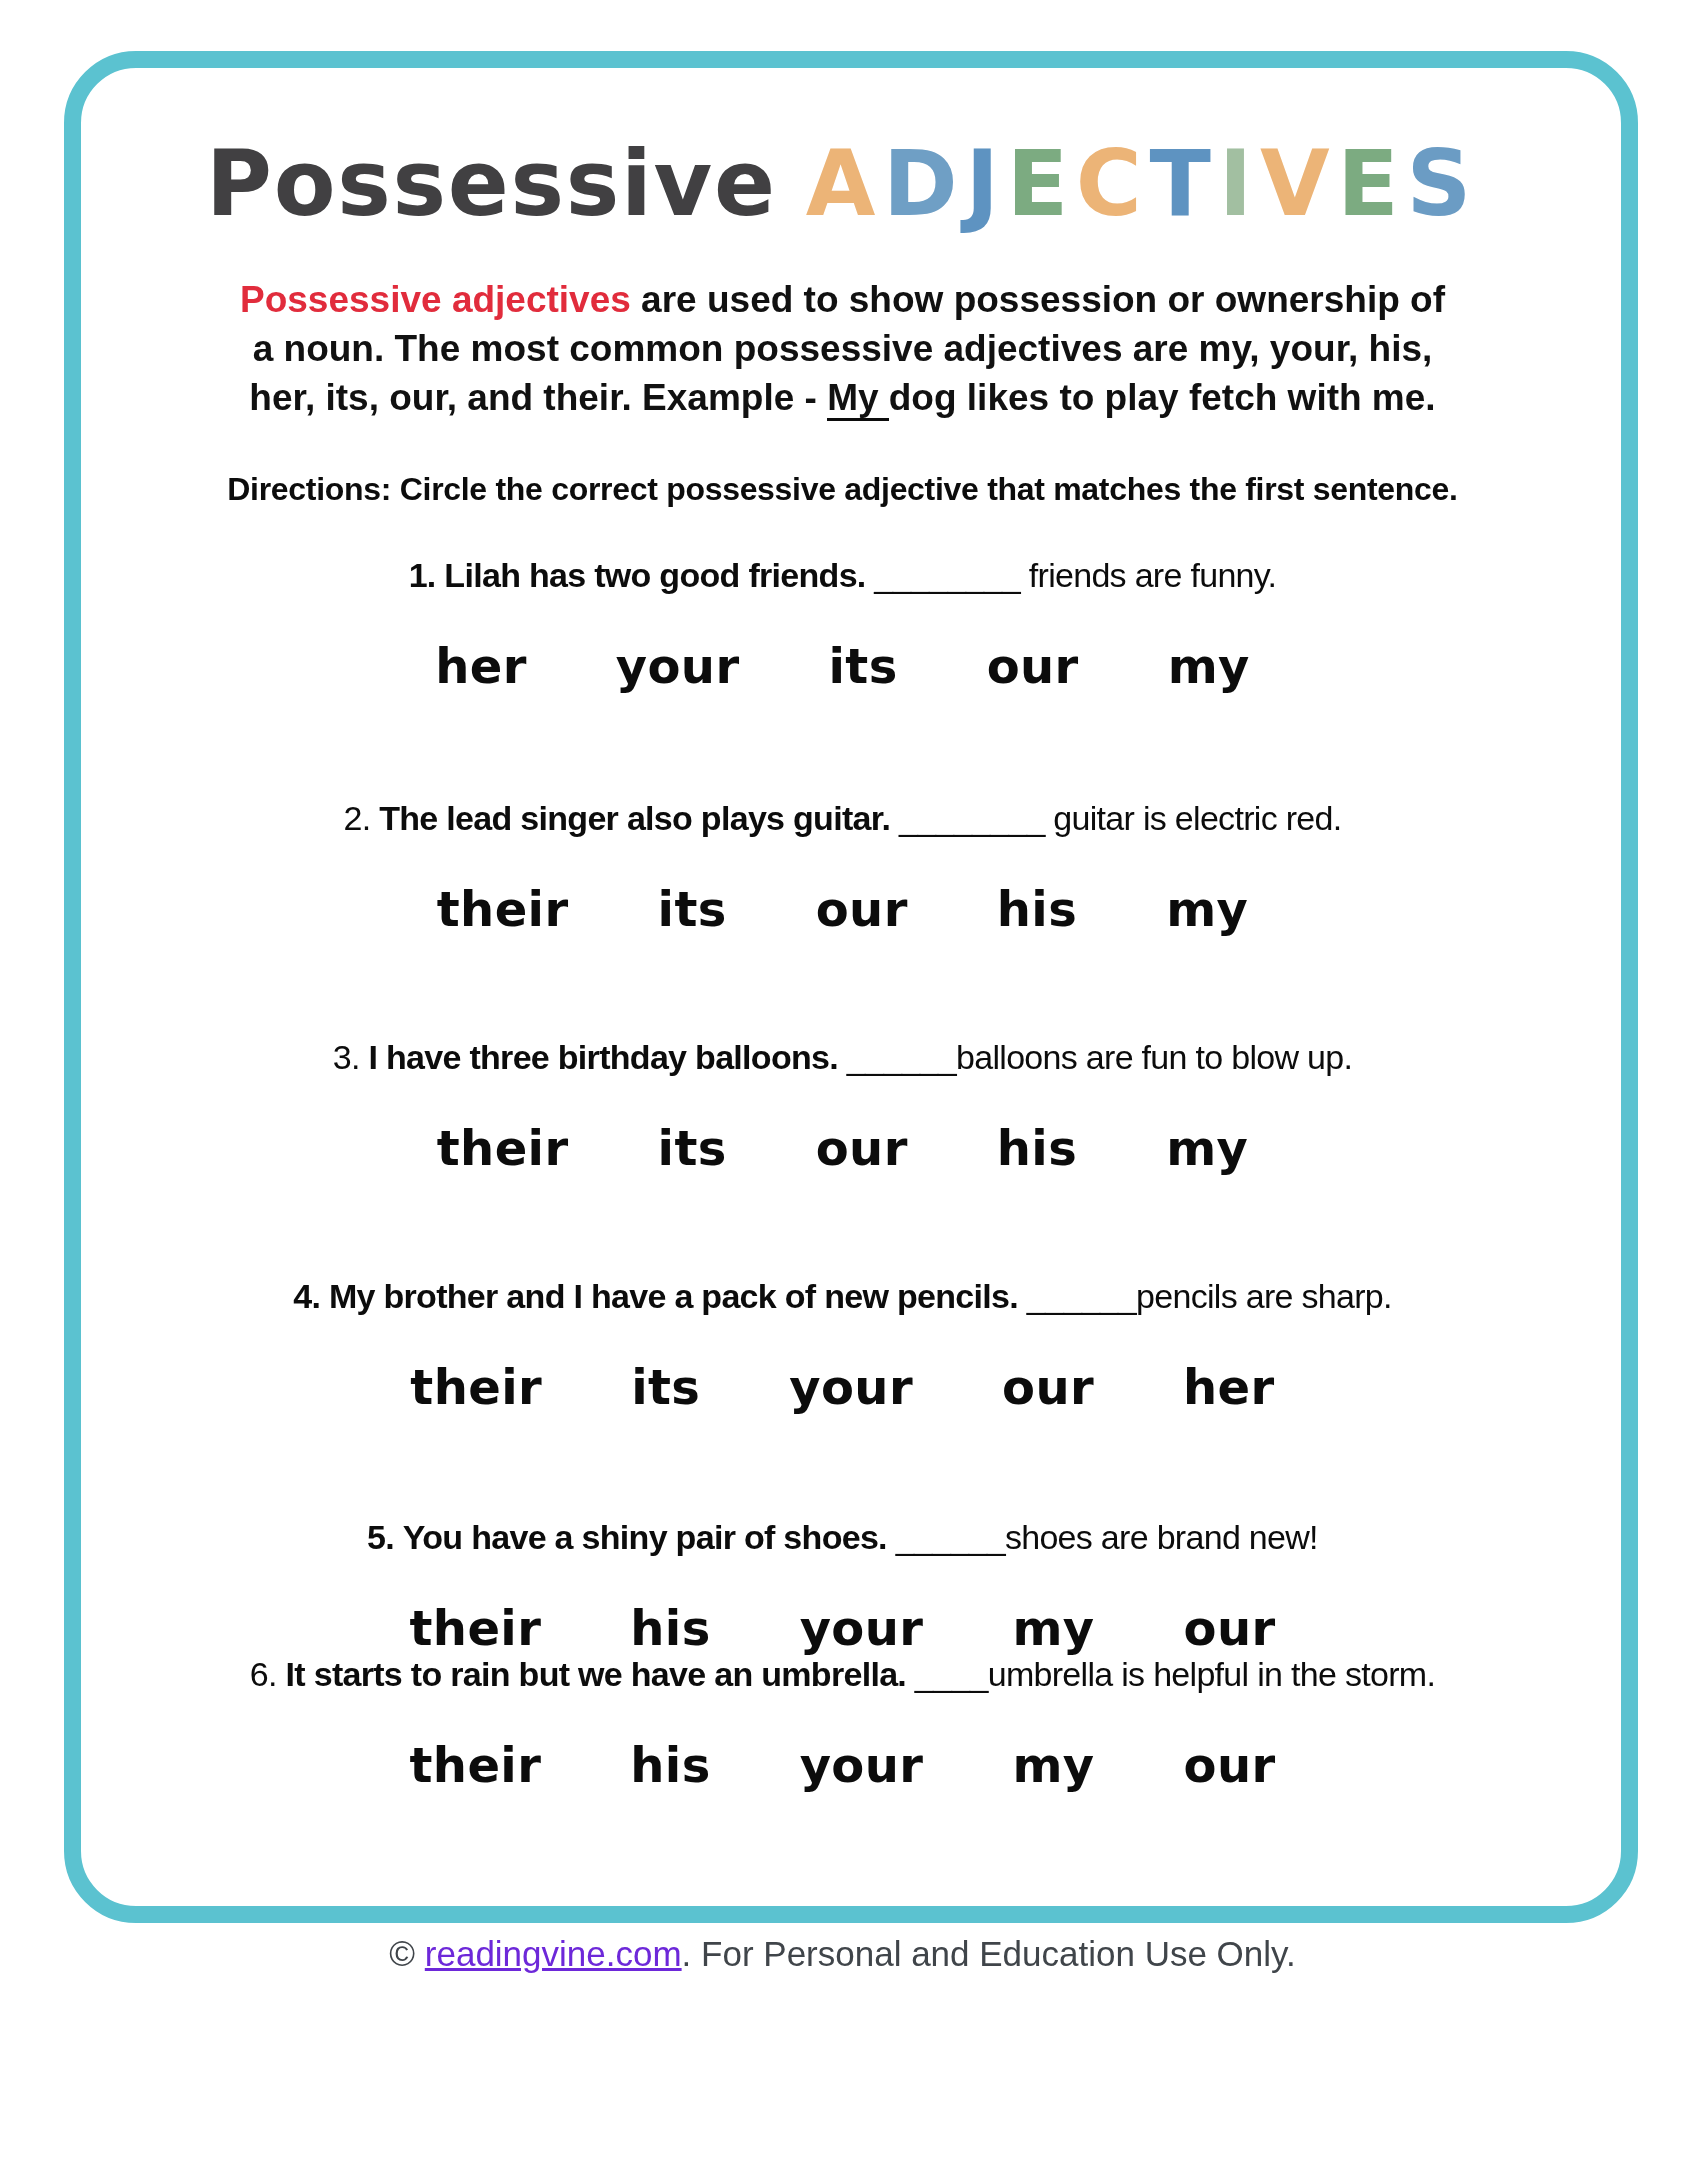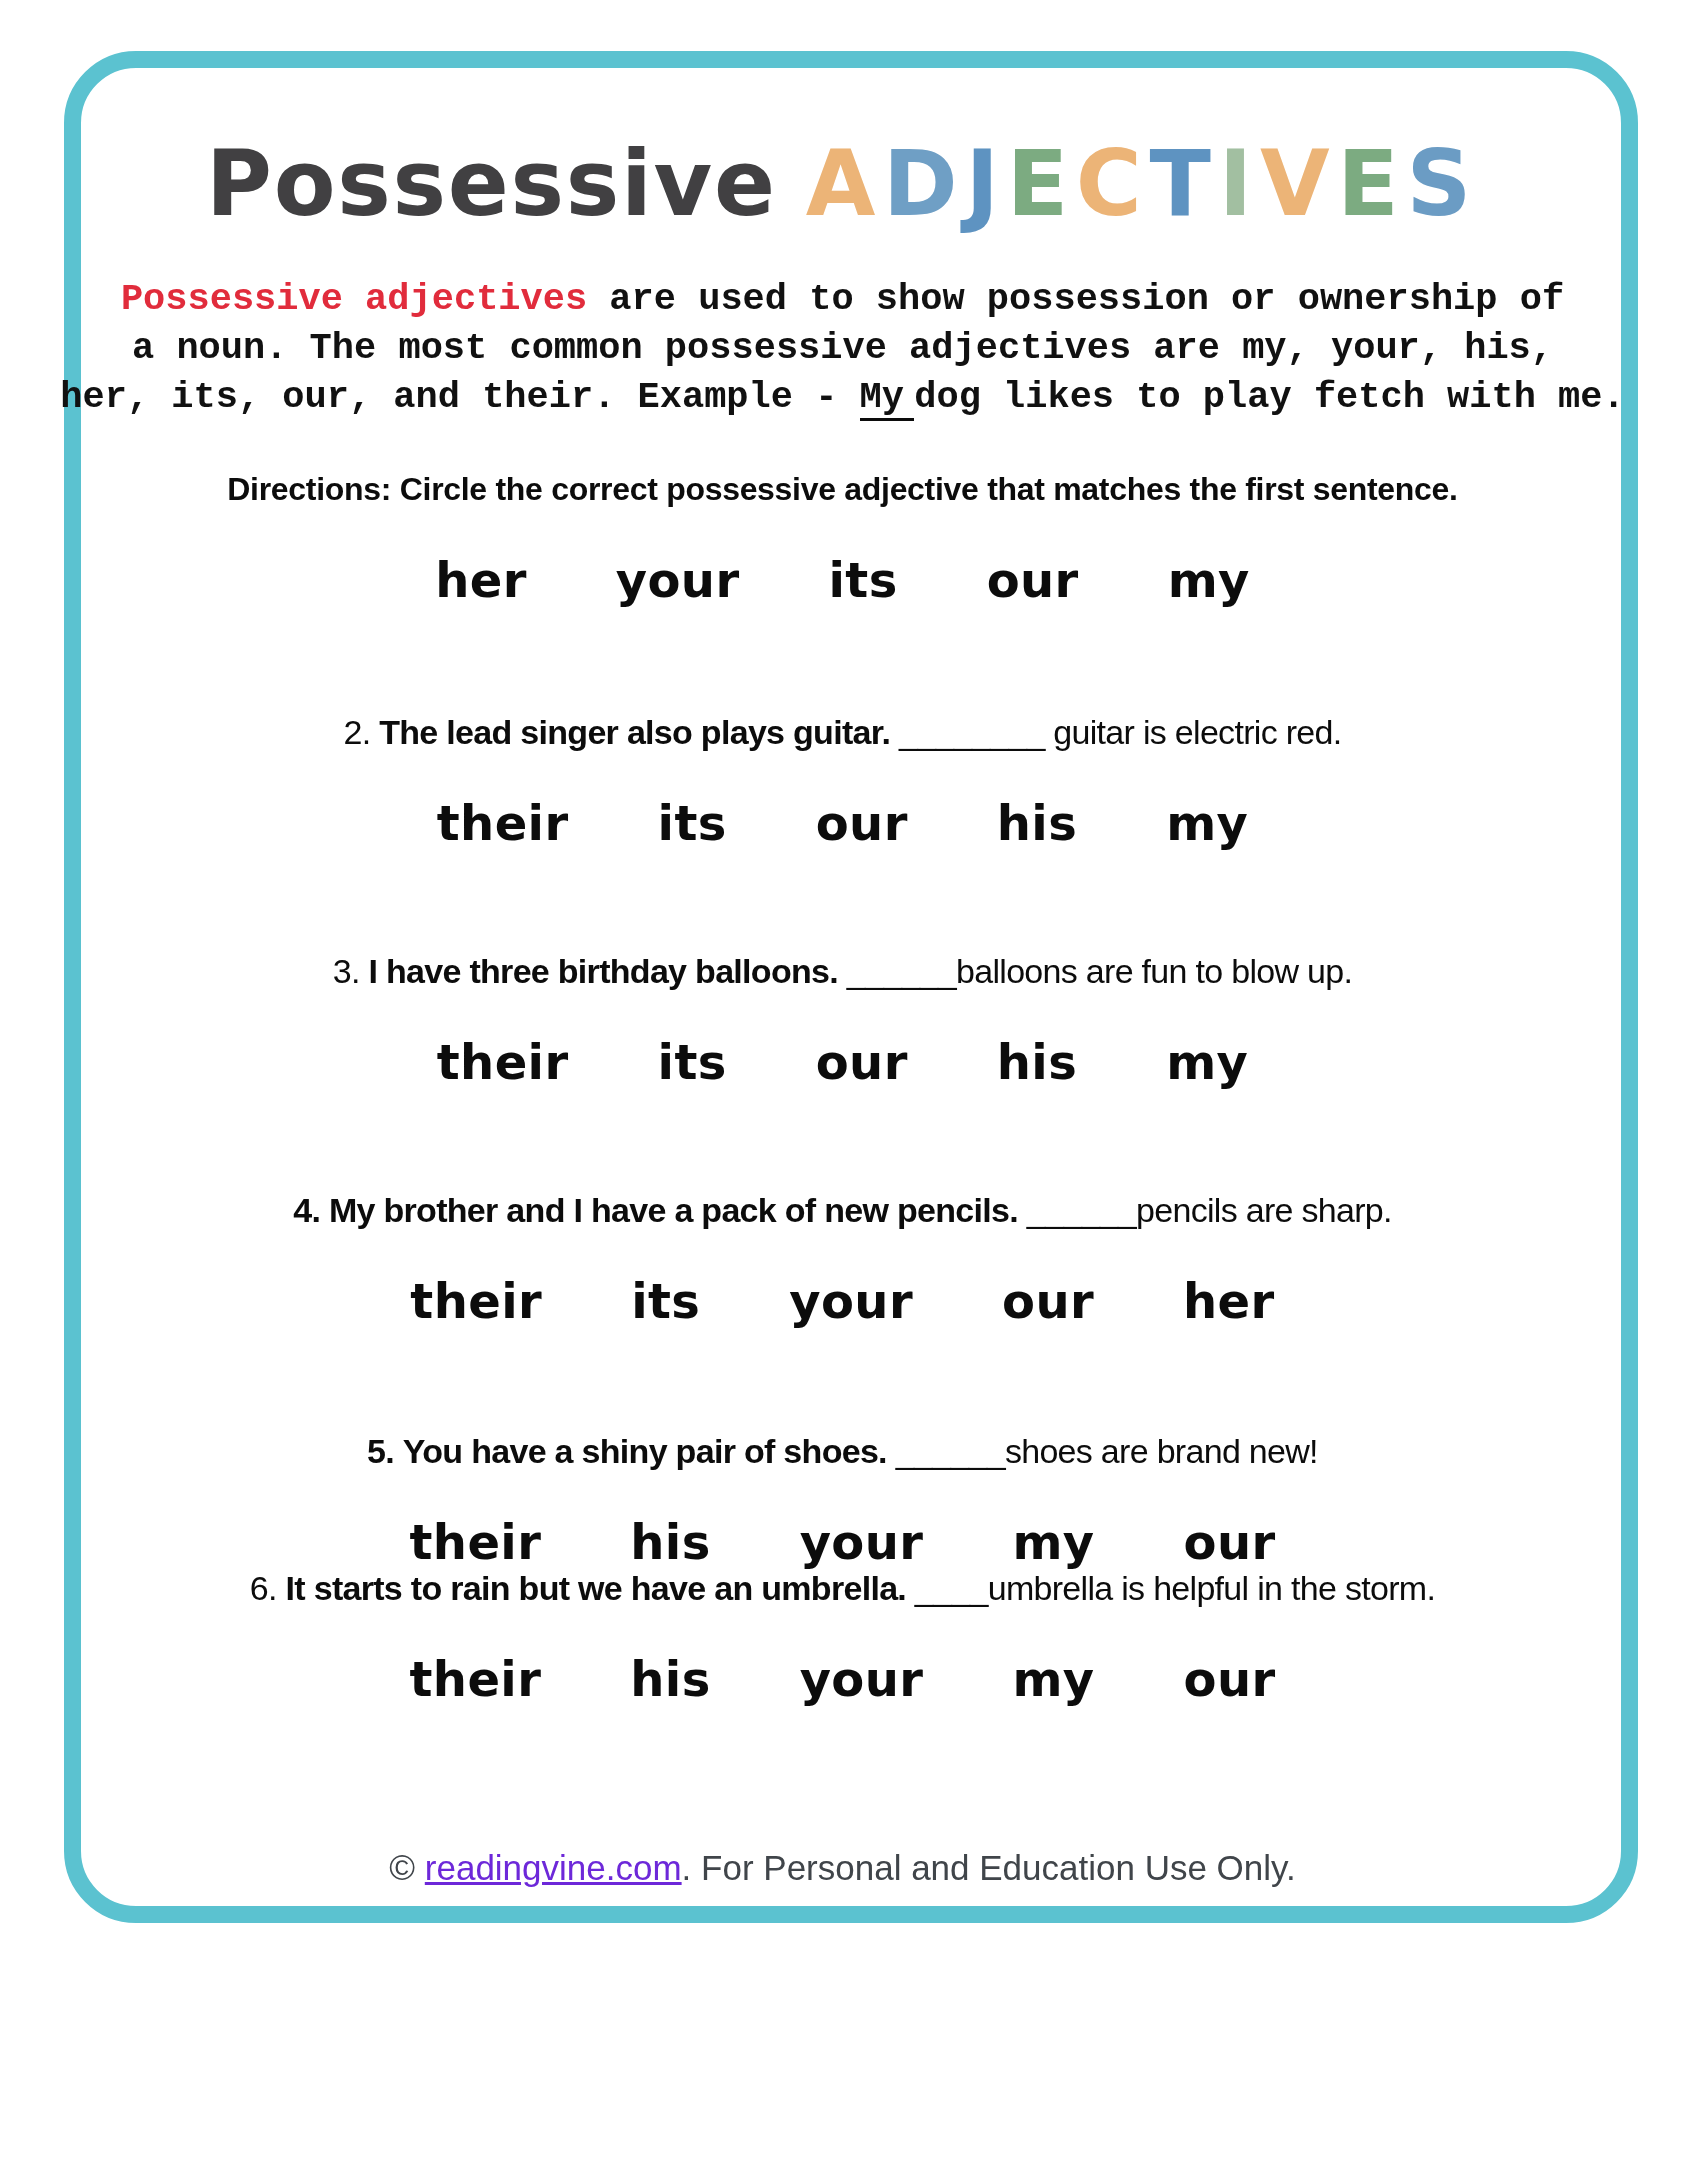--- a/index.html
+++ b/index.html
@@ -37,21 +37,20 @@
     white-space:nowrap;
   }
   .t-adj { letter-spacing:7.7px; margin-left:29px; }
 
   .intro {
     margin:39px 0 0 0;
     font-weight:bold;
     font-size:37px;
     line-height:49px;
     color:#111111;
-    font-family:Liberation Mono, monospace;
   }
   .u-my {
     border-bottom:3.4px solid #0c0c0c;
     padding-right:10.2px;
   }
 
   .directions {
     margin:49px 0 0 0;
     font-weight:bold;
     font-size:32px;
@@ -111,20 +110,25 @@
     </h1>
 
     <div class="intro">
       <div><span style="color: rgb(225, 44, 60);">Possessive adjectives</span><span> are used to show possession or ownership of</span></div>
       <div>a noun. The most common possessive adjectives are my, your, his,</div>
       <div><span>her, its, our, and their. Example - </span><span class="u-my">My</span><span>dog likes to play fetch with me.</span></div>
     </div>
 
     <div class="directions">Directions: Circle the correct possessive adjective that matches the first sentence.</div>
 
+    <div class="question q1">
+      <span class="qnum" style="font-weight: 700;">1.</span>
+      <span class="qstem">Lilah has two good friends.</span>
+      <span class="qtail">________ friends are funny.</span>
+    </div>
     <div class="choices">
       <span class="choice">her</span>
       <span class="choice">your</span>
       <span class="choice">its</span>
       <span class="choice">our</span>
       <span class="choice">my</span>
     </div>
 
     <div class="question q2">
       <span class="qnum" style="font-weight: 400;">2.</span>

